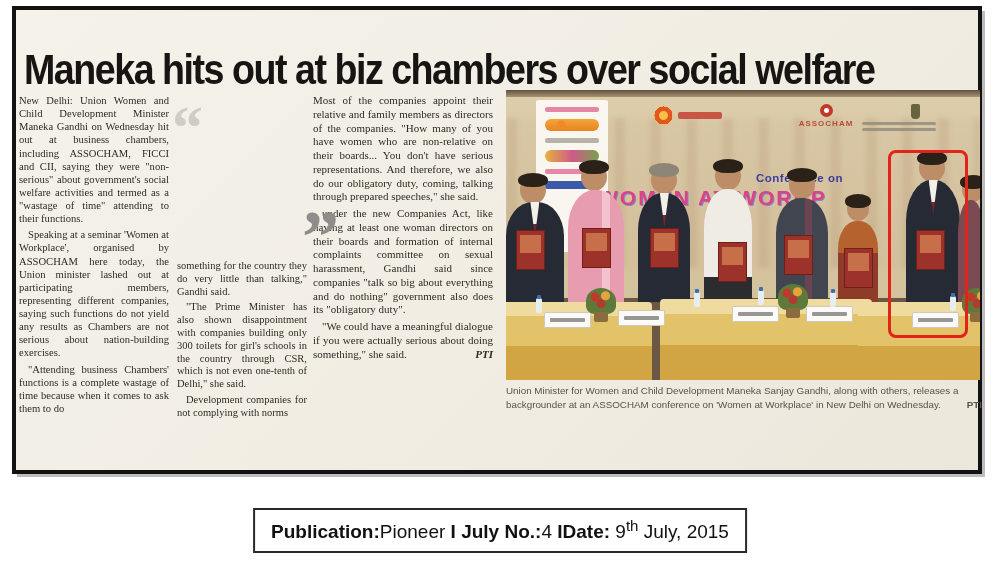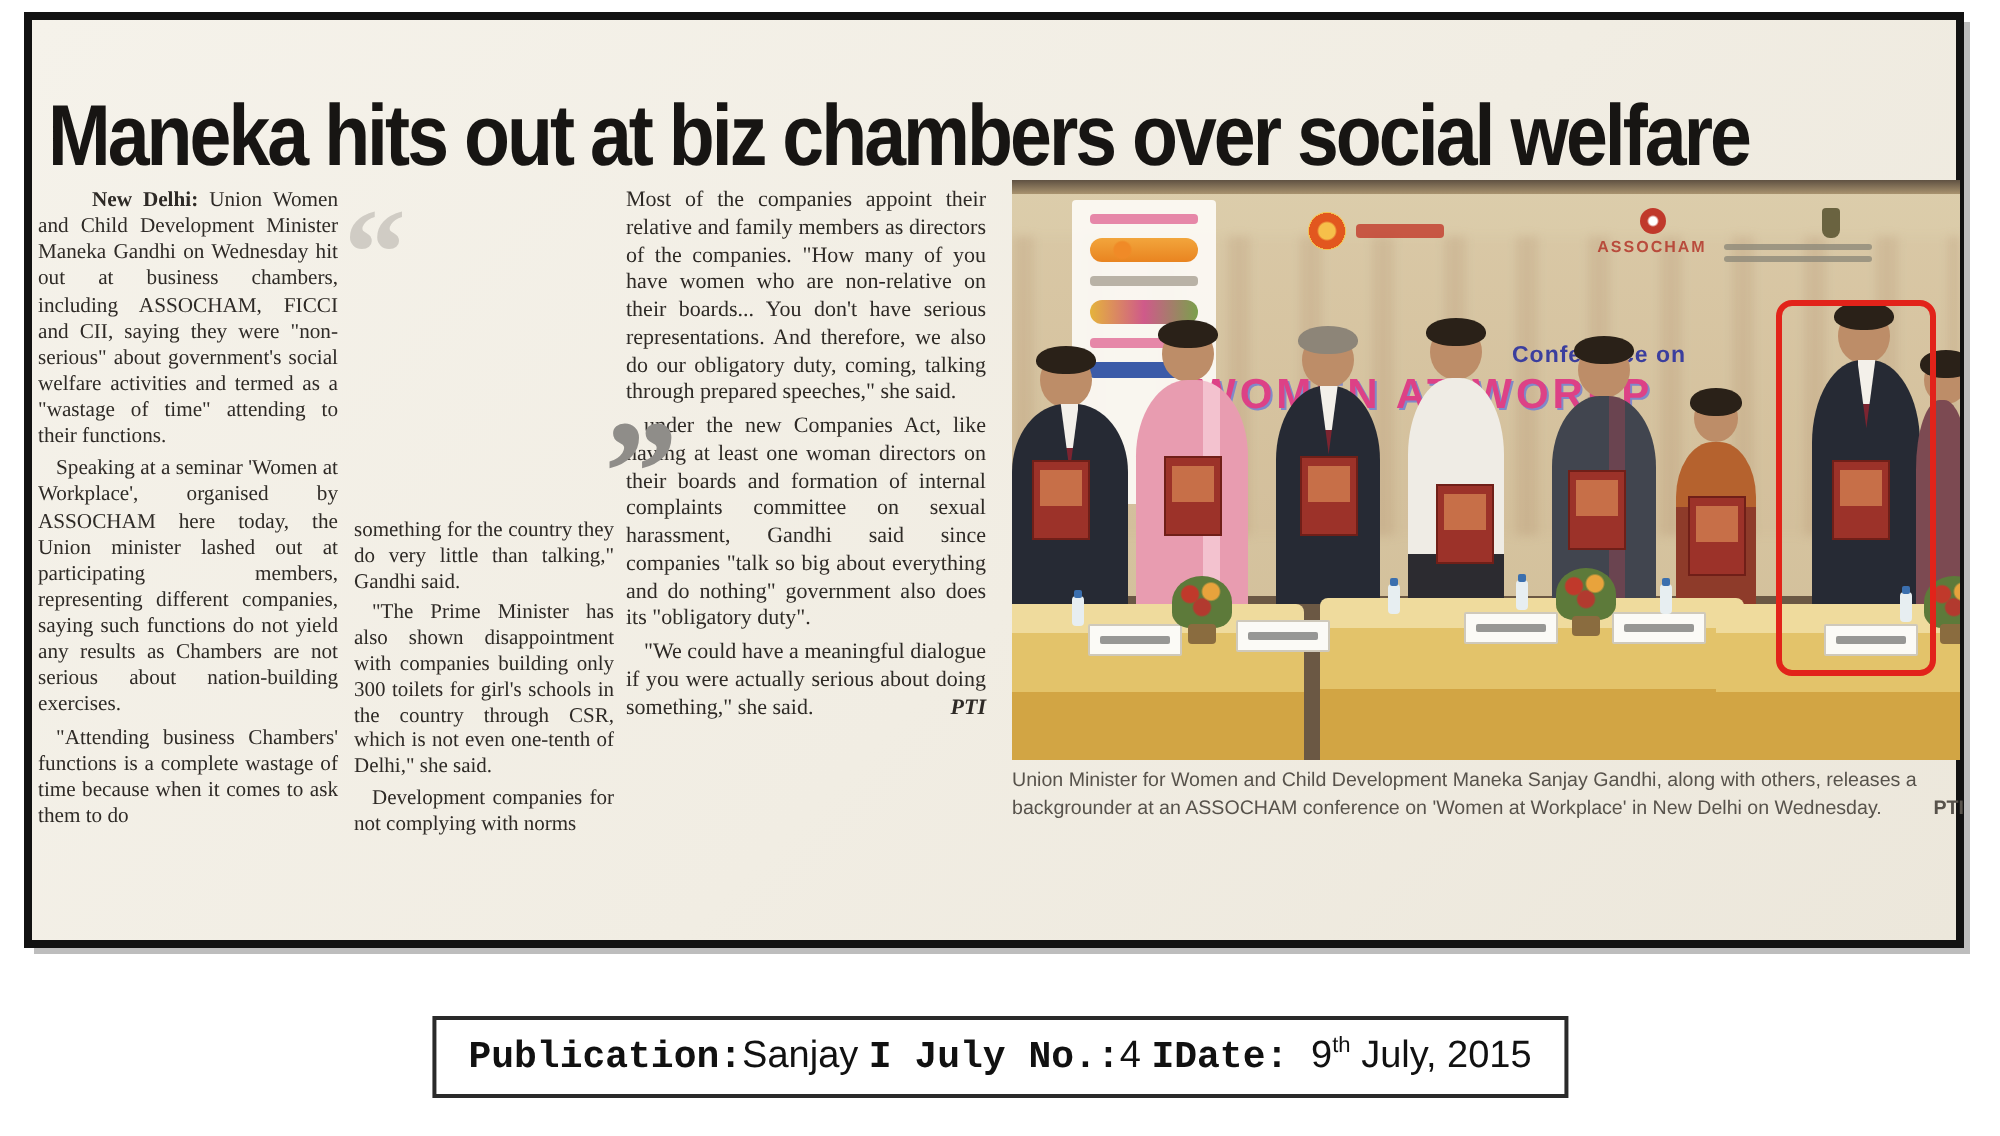--- a/index.html
+++ b/index.html
@@ -18,21 +18,21 @@
     position:absolute;left:8px;top:10px;width:950px;
     font-family:"Liberation Sans",sans-serif;font-weight:700;
     font-size:38px;letter-spacing:-1.5px;color:#171513;white-space:nowrap;
     transform:scale(0.99,1.14);transform-origin:left top;
   }
   .bodytext{color:#2e2a26;text-align:justify;}
   .bodytext p{margin:0 0 3px 0;}
   .bodytext p + p{text-indent:9px;}
   .col1{position:absolute;left:3px;top:84px;width:150px;
     font:10.6px/1.24 "Liberation Serif",serif;}
-  .dateline{font-weight:700;margin-left:27px;}
+  .dateline{font-weight:400;}
   .pullquote{
     position:absolute;left:161px;top:82px;width:130px;z-index:2;
     font:700 12.5px/1.35 "Liberation Sans",sans-serif;color:#e8556e;
   }
   .pq-open{
     position:absolute;left:156px;top:86px;z-index:1;
     font:700 62px/1 "Liberation Serif",serif;color:#b9b5ae;opacity:.6;
   }
   .pq-close{
     position:absolute;left:286px;top:190px;z-index:1;
@@ -116,22 +116,22 @@
   
   .caption{position:absolute;left:490px;top:374px;width:476px;
     font:9.8px/1.4 "Liberation Sans",sans-serif;color:#57524b;}
   .caption .credit{position:absolute;right:0;bottom:0;font-weight:700;color:#57524b;}
   
   .pubbox{
     position:absolute;left:50%;top:508px;transform:translateX(-50%);
     border:2px solid #2a2a2a;background:#fff;padding:7px 16px 8px 16px;white-space:nowrap;
     font:19px "Liberation Sans",sans-serif;color:#111;
   }
-  .pubbox b{font-weight:700;font-family:Liberation Mono, monospace;}
-  .pubbox sup{font-size:11px;}
+  .pubbox b{font-weight:700;}
+  .pubbox sup{font-size:15px;}
 </style>
 </head>
 <body>
 
 <div class="clipping">
 
   <h1 class="headline">Maneka hits out at biz chambers over social welfare</h1>
 
   <div class="col1 bodytext">
     <p><span class="dateline">New Delhi:</span><span> Union Women and Child Development Minister Maneka Gandhi on Wednesday hit out at business chambers, including ASSOCHAM, FICCI and CII, saying they were "non-serious" about government's social welfare activities and termed as a "wastage of time" attending to their functions.</span></p>
@@ -248,14 +248,14 @@
   </div>
 
   <div class="caption">
     <span>Union Minister for Women and Child Development Maneka Sanjay Gandhi, along with others, releases a backgrounder at an ASSOCHAM conference on 'Women at Workplace' in New Delhi on Wednesday.</span>
     <span class="credit">PTI</span>
   </div>
 
 </div>
 
 <div class="pubbox">
-  <b>Publication:</b><span>Sanjay </span><b>I </b><b>July No.:</b><span>4 </span><b>IDate: </b><span>9</span><sup>th</sup><span> July, 2015</span>
+  <b>Publication:</b><span>Pioneer </span><b>I </b><b>July No.:</b><span>4 </span><b>IDate: </b><span>9</span><sup>th</sup><span> July, 2015</span>
 </div>
 
 </body></html>

